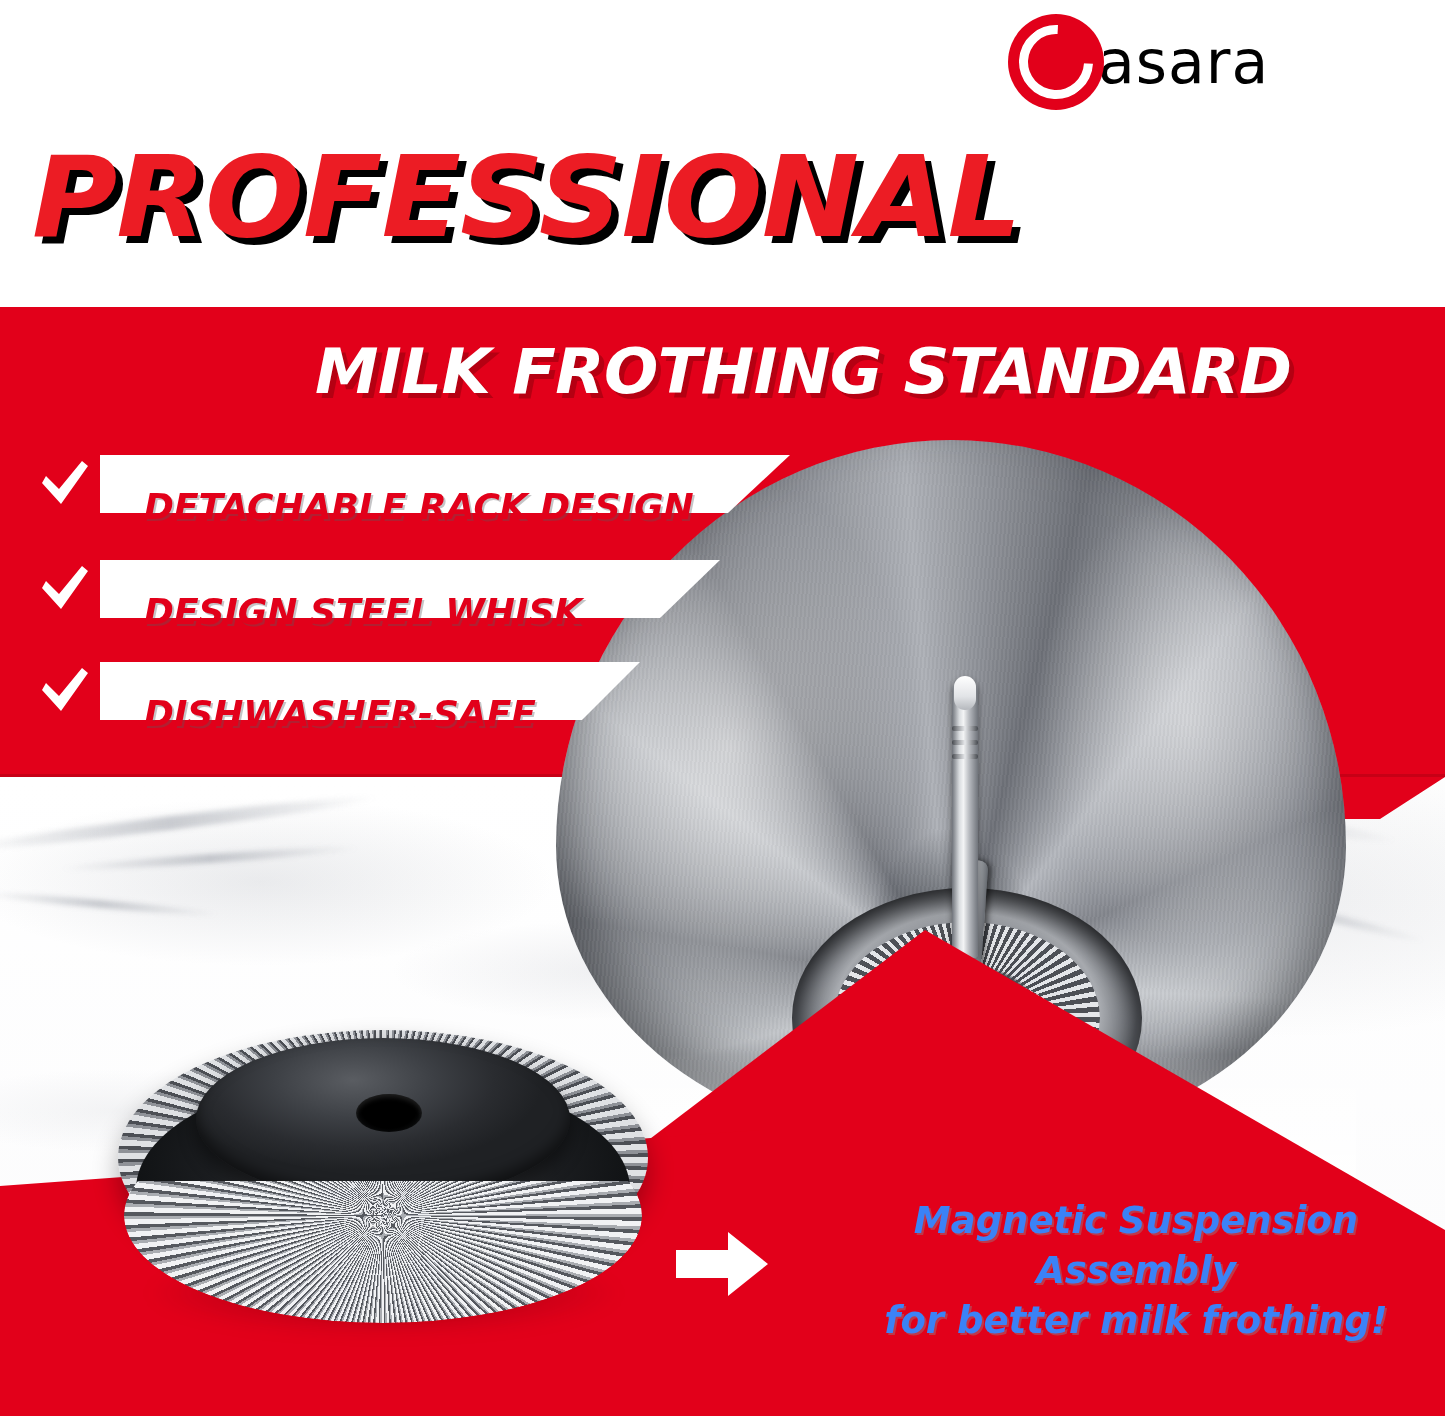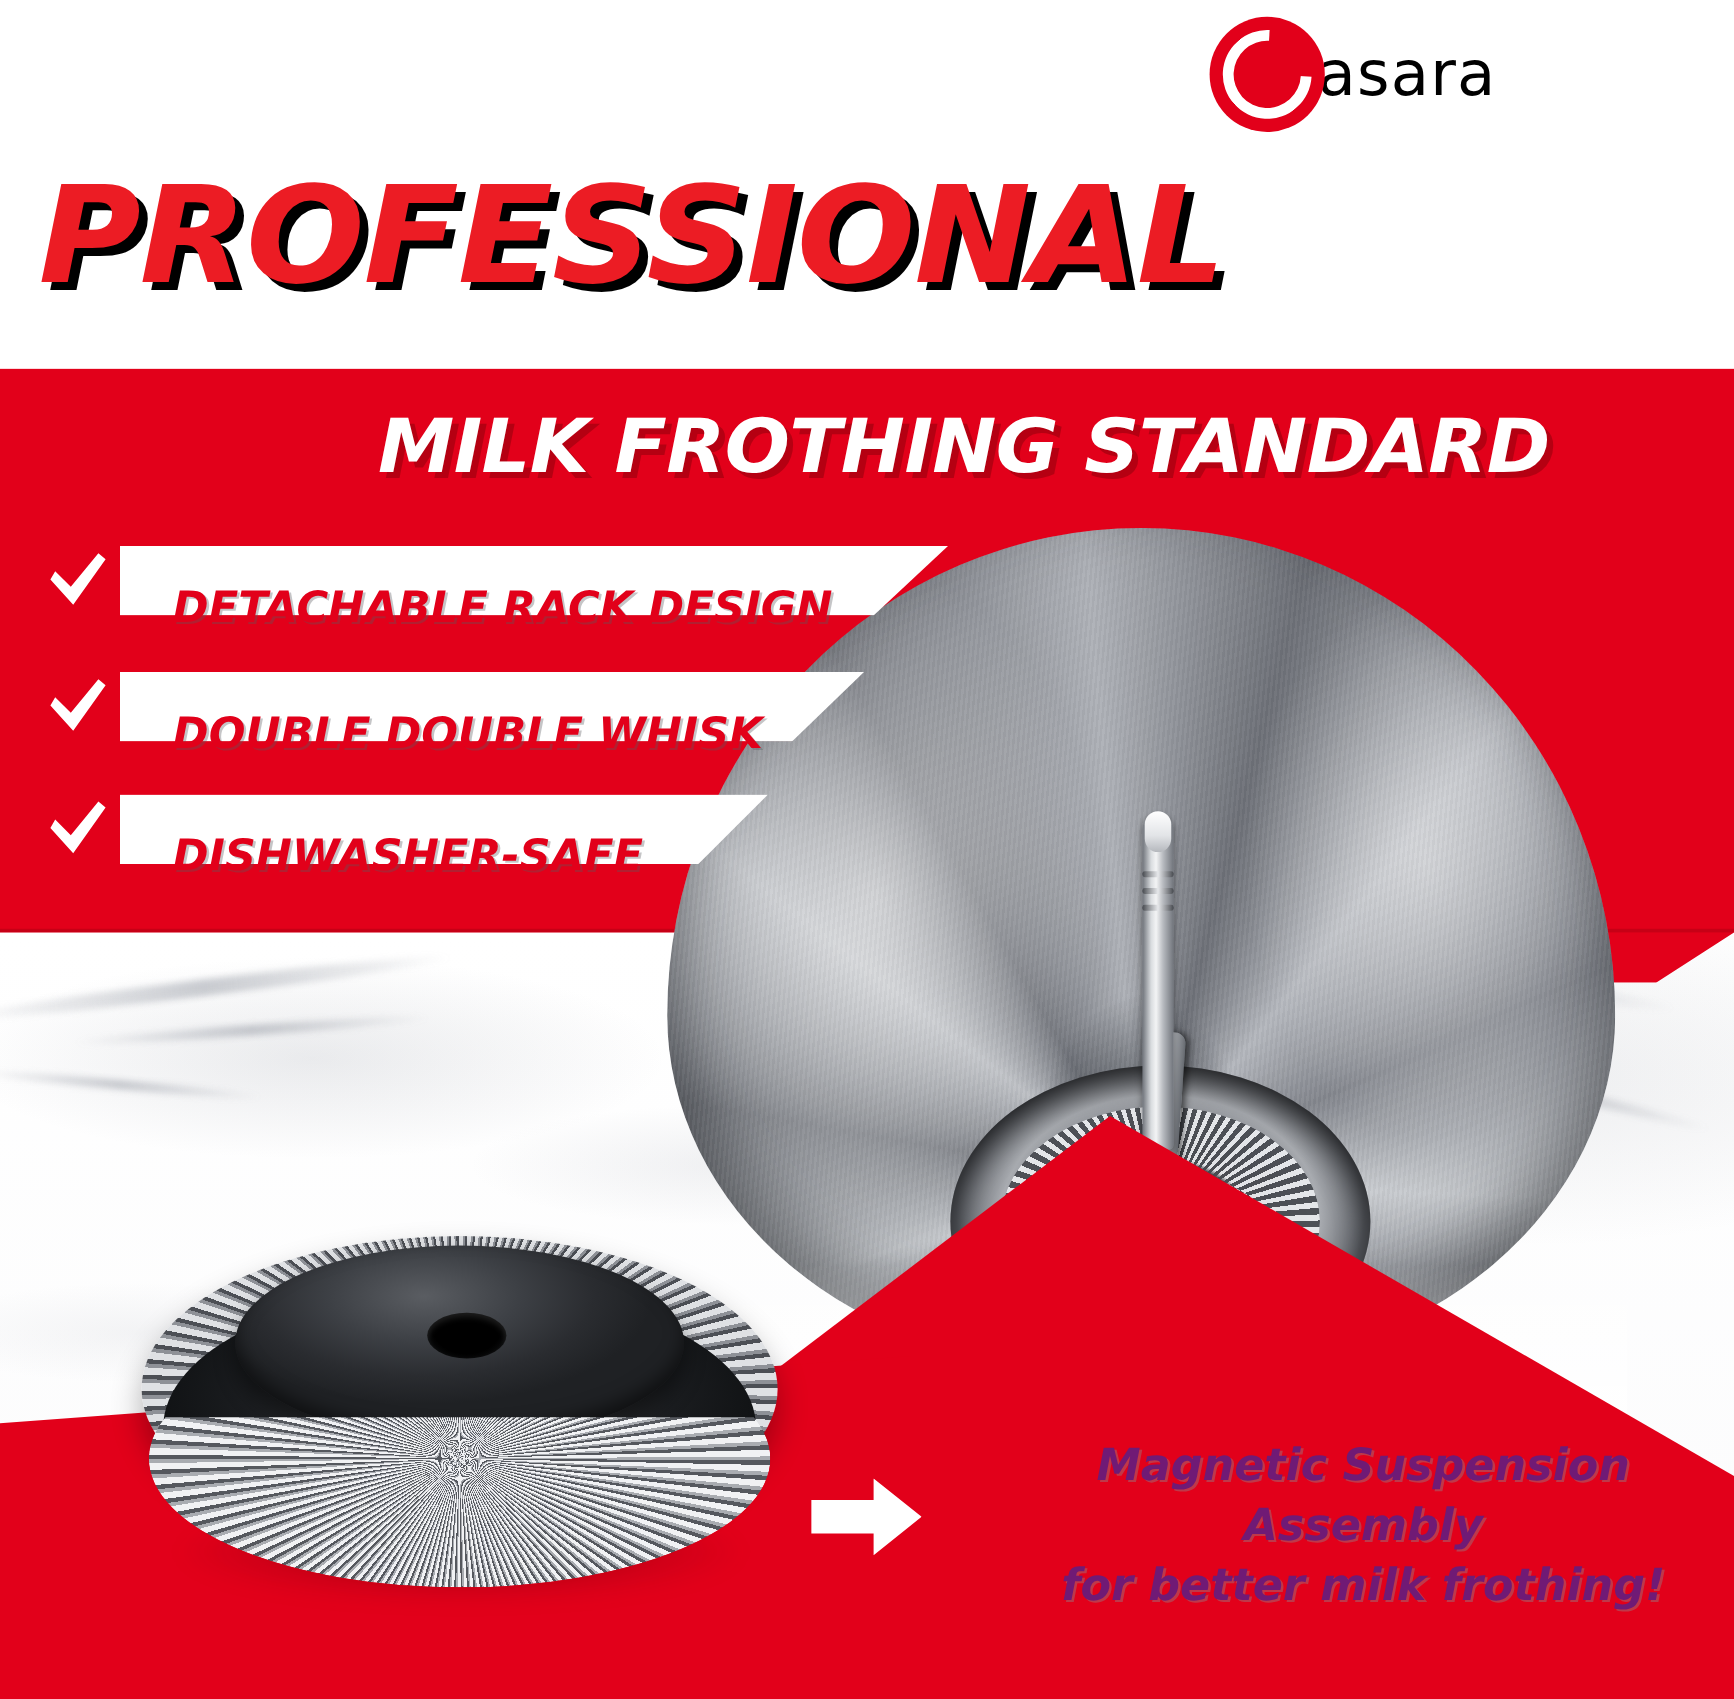--- a/index.html
+++ b/index.html
@@ -53,21 +53,21 @@
   }
   .logo-c .arc {
     position:absolute; left:11px; top:11px;
     width:74px; height:74px;
     border-radius:50%;
     border:9px solid #ffffff;
     border-right-color:transparent;
     transform:rotate(-42deg);
   }
   .logo-word {
-    font-size:52px; line-height:.9;
+    font-size:60px; line-height:.9;
     font-weight:400; color:#000;
     letter-spacing:1px;
     margin-left:-6px;
     font-family:"DejaVu Sans", sans-serif;
   }
 
   
   #headline {
     position:absolute; left:32px; top:141px;
     font-size:112px; line-height:1;
@@ -264,21 +264,21 @@
     width:92px; height:64px;
   }
 
   
   #caption {
     position:absolute; left:836px; top:1196px;
     width:600px;
     text-align:center;
     font-size:37px; line-height:50px;
     font-weight:700; font-style:italic;
-    color:#701a75;
+    color:#3b82f6;
     text-shadow: 2px 2px 0 rgba(140,140,145,.40);
     font-family:"DejaVu Sans", sans-serif;
   }
   #caption .l2 { display:block; }
 
   
   #whisk-product {
     position:absolute; left:118px; top:1012px;
     width:530px; height:330px;
   }
@@ -394,21 +394,21 @@
     <div class="bar-label" style="left:144px;">DETACHABLE RACK DESIGN</div>
   </div>
 
   <div class="feature feature-1">
     <div class="tick">
       <svg width="54" height="50" viewBox="0 0 54 50">
         <path d="M4 24 L8 17 L21 30 L44 2 L50 7 L23 45 Z" fill="#ffffff"></path>
       </svg>
     </div>
     <div class="bar"></div>
-    <div class="bar-label" style="left:144px;">DOUBLE DOUBLE WHISK</div>
+    <div class="bar-label" style="left:144px;">DESIGN STEEL WHISK</div>
   </div>
 
   <div class="feature feature-2">
     <div class="tick">
       <svg width="54" height="50" viewBox="0 0 54 50">
         <path d="M4 24 L8 17 L21 30 L44 2 L50 7 L23 45 Z" fill="#ffffff"></path>
       </svg>
     </div>
     <div class="bar"></div>
     <div class="bar-label" style="left:144px;">DISHWASHER-SAFE</div>

